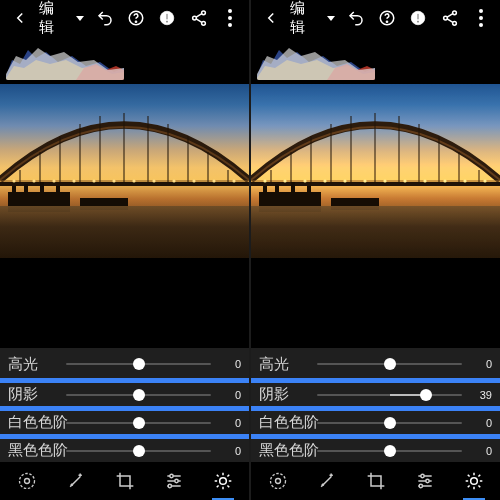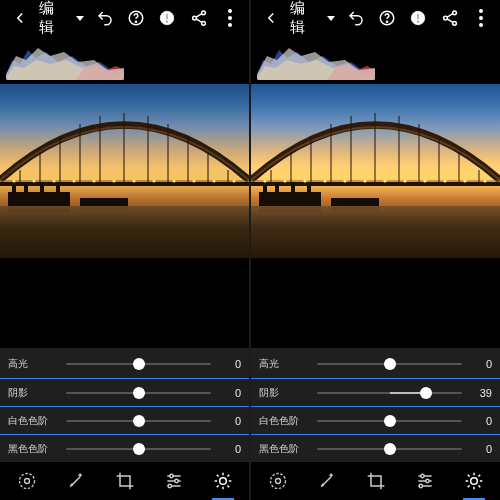--- a/index.html
+++ b/index.html
@@ -94,28 +94,28 @@
   }
   
   .sliders {
     background: #1f1f1f;
     padding: 2px 0 0 0;
   }
   .slider-row {
     display: flex;
     align-items: center;
     height: 28px;
-    border-top: 1px solid #3b82f6;
+    border-top: 5px solid #3b82f6;
     padding: 0 8px;
     gap: 8px;
   }
   .slider-row:first-child { border-top: none; }
   .slider-row .label {
     width: 50px;
-    font-size: 10px;
+    font-size: 15px;
     color: #d6d6d6;
     white-space: nowrap;
   }
   .track {
     flex: 1 1 auto;
     height: 2px;
     background: #555;
     position: relative;
     border-radius: 1px;
   }

